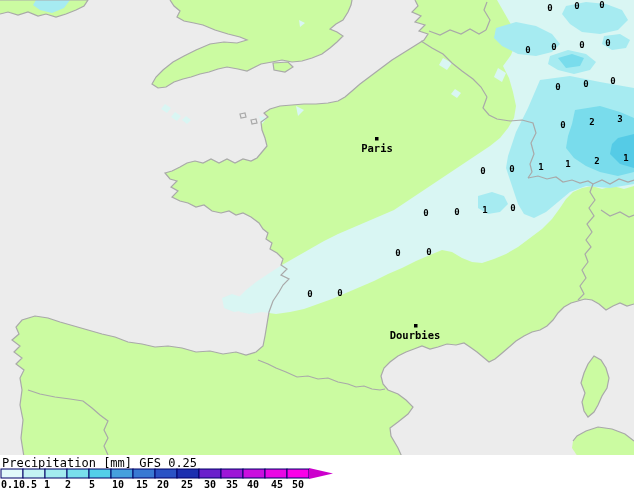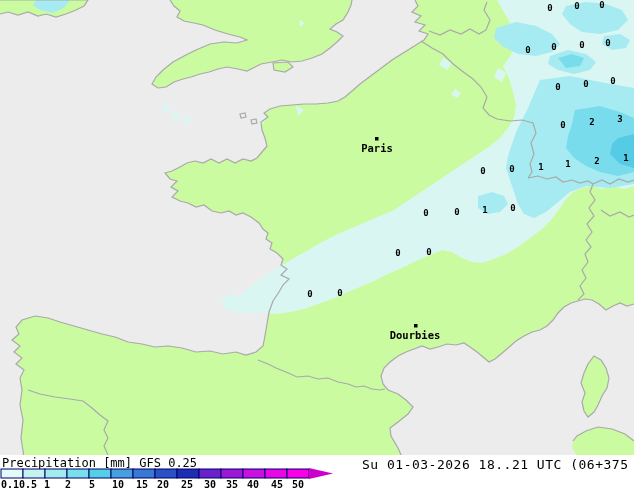--- a/index.html
+++ b/index.html
@@ -202,15 +202,14 @@
         <text x="118" y="20" text-anchor="middle" font-size="10" font-weight="700" fill="#000000">10</text>
         <text x="142" y="20" text-anchor="middle" font-size="10" font-weight="700" fill="#000000">15</text>
         <text x="163" y="20" text-anchor="middle" font-size="10" font-weight="700" fill="#000000">20</text>
         <text x="187" y="20" text-anchor="middle" font-size="10" font-weight="700" fill="#000000">25</text>
         <text x="210" y="20" text-anchor="middle" font-size="10" font-weight="700" fill="#000000">30</text>
         <text x="232" y="20" text-anchor="middle" font-size="10" font-weight="700" fill="#000000">35</text>
         <text x="253" y="20" text-anchor="middle" font-size="10" font-weight="700" fill="#000000">40</text>
         <text x="277" y="20" text-anchor="middle" font-size="10" font-weight="700" fill="#000000">45</text>
         <text x="298" y="20" text-anchor="middle" font-size="10" font-weight="700" fill="#000000">50</text>
       </svg>
-    <div id="datetime">Su 01-03-2026 18..21 UTC (06+375</div>
   </div>
 </div>
 
 </body></html>

